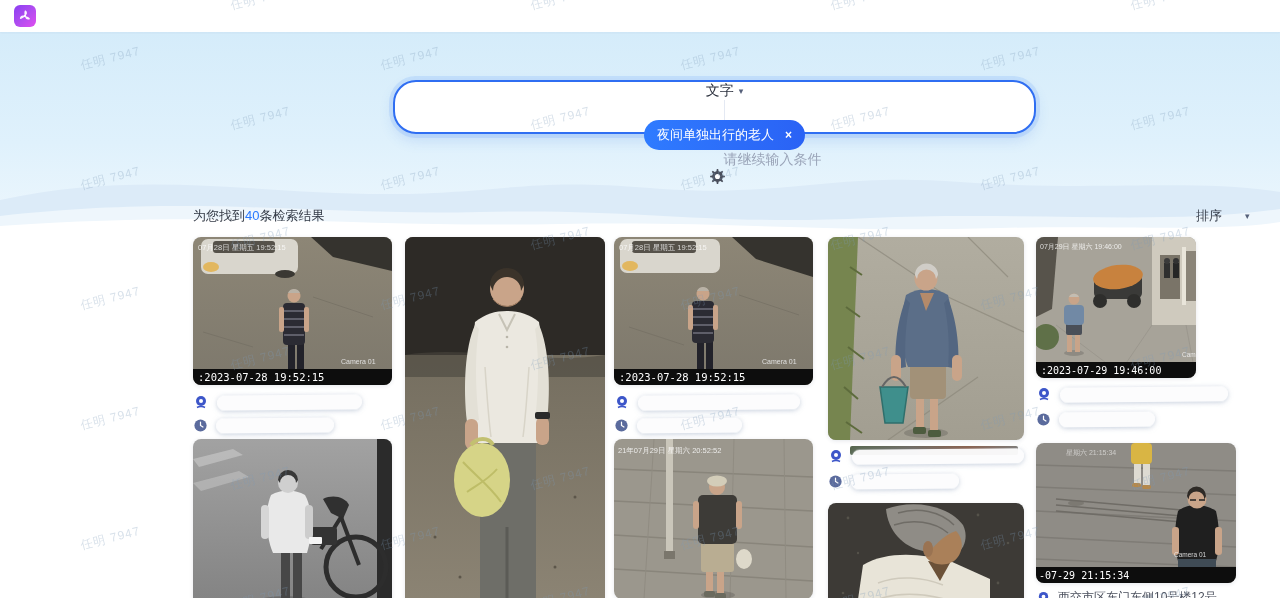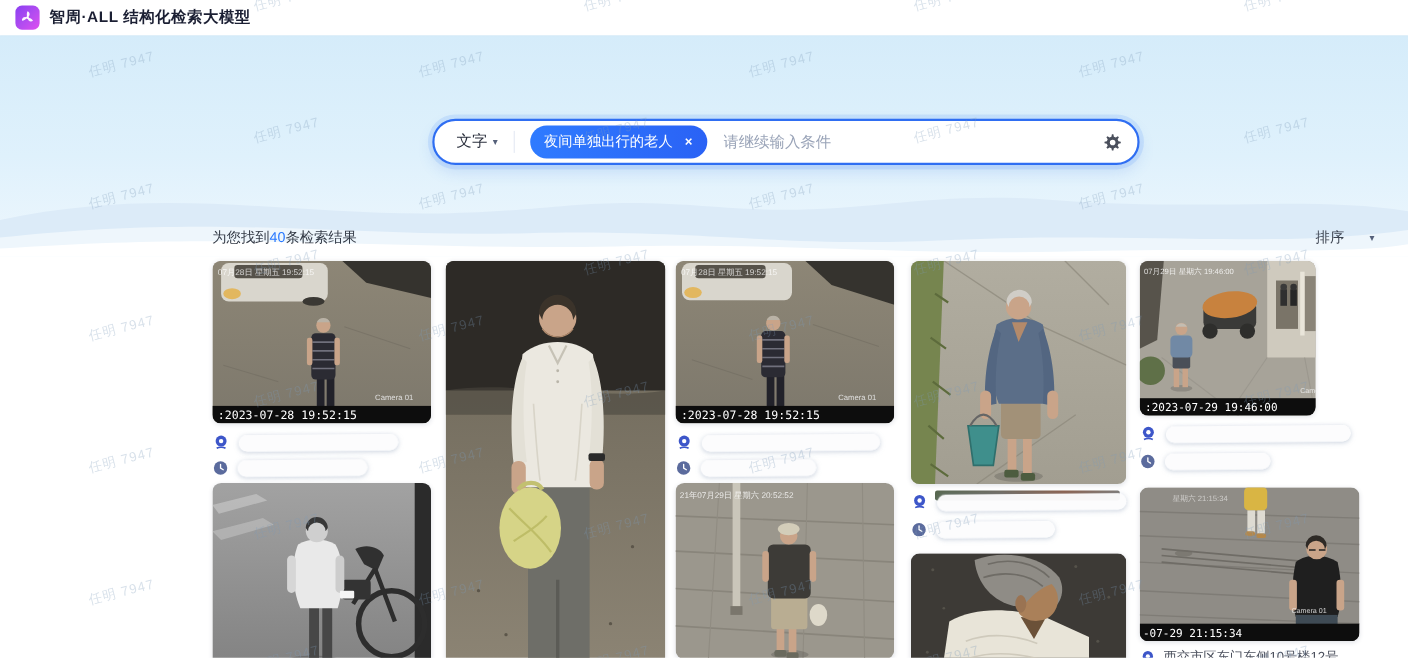--- a/index.html
+++ b/index.html
@@ -10,32 +10,32 @@
           display:flex;align-items:center;z-index:20;box-shadow:0 1px 2px rgba(30,60,120,.05);}
   .logo{width:22px;height:22px;border-radius:6px;margin-left:14px;flex:0 0 auto;
         background:linear-gradient(135deg,#8a3ff2 0%,#b44df0 55%,#e04df0 100%);
         display:flex;align-items:center;justify-content:center;}
   .app-title{margin-left:9px;font-size:14px;font-weight:bold;color:#1b1f33;letter-spacing:.5px;}
   
   .sky{position:absolute;top:32px;left:0;width:1280px;height:200px;z-index:1;
        background:linear-gradient(180deg,#d5ecfa 0%,#dff1fc 55%,#eef7fd 100%);}
   .sky svg{position:absolute;bottom:-1px;left:0;}
   
-  .searchbar{position:absolute;top:108px;left:393px;width:643px;height:42px;z-index:30;
+  .searchbar{position:absolute;top:80px;left:393px;width:643px;height:54px;z-index:30;
              background:#ffffff;border:2px solid #2f6ef2;border-radius:23px;
              box-shadow:0 0 0 4px rgba(90,150,255,.16),0 6px 14px rgba(60,120,230,.18);
-             display:flex;align-items:center;box-sizing:border-box;padding-left:20px;}
+             display:flex;align-items:center;box-sizing:border-box;padding-left:20px;flex-direction:column;}
   .mode{display:flex;align-items:center;gap:5px;font-size:14px;color:#2a2f3c;cursor:pointer;flex:0 0 auto;}
   .mode .caret{font-size:9px;color:#55607a;}
   .sdivider{width:1px;height:20px;background:#e4e9f3;margin:0 14px 0 14px;flex:0 0 auto;}
   .tag{display:flex;align-items:center;gap:11px;background:linear-gradient(90deg,#2f7bff,#2a62f5);
        color:#fff;font-size:13px;border-radius:15px;padding:6px 13px;flex:0 0 auto;}
   .tag .tclose{font-size:12px;font-weight:bold;cursor:pointer;}
   .sinput{flex:1 1 auto;border:none;outline:none;font-size:14px;color:#3b82f6;margin-left:13px;
-          background:transparent;font-family:"Liberation Sans",sans-serif;}
+          background:transparent;font-family:"Liberation Sans",sans-serif;text-align:right;}
   .sinput::placeholder{color:#9aa4b8;}
   .gear{flex:0 0 auto;margin-right:14px;cursor:pointer;display:flex;align-items:center;}
   .search-btn{flex:0 0 auto;height:38px;width:101px;margin-right:0px;border:none;cursor:pointer;
               border-radius:20px;color:#fff;font-size:17px;font-weight:bold;letter-spacing:6px;
               padding-left:6px;font-family:"Liberation Sans",sans-serif;
               background:linear-gradient(100deg,#8a2bf0 0%,#2f6bff 55%,#00b2ff 100%);
               box-shadow:0 2px 8px rgba(80,60,220,.35);}
   
   .results-line{position:absolute;top:207px;left:193px;font-size:13px;color:#333a46;z-index:10;}
   .results-line .count{color:#2979ff;}
@@ -68,21 +68,20 @@
   <div class="logo">
     <svg width="16" height="16" viewBox="0 0 22 22">
       <g fill="#ffffff" opacity="0.95">
         <path d="M11 3 C14.5 4.5 14.5 8.5 11 11 C9.8 8 9.9 5.2 11 3 Z"></path>
         <path d="M11 3 C14.5 4.5 14.5 8.5 11 11 C9.8 8 9.9 5.2 11 3 Z" transform="rotate(120 11 11)"></path>
         <path d="M11 3 C14.5 4.5 14.5 8.5 11 11 C9.8 8 9.9 5.2 11 3 Z" transform="rotate(240 11 11)"></path>
       </g>
       <circle cx="11" cy="11" r="1.6" fill="#ffffff"></circle>
     </svg>
   </div>
-  <div class="app-title">智周·ALL 结构化检索大模型</div>
 </div>
 
 <div class="sky">
   <svg width="1280" height="95" viewBox="0 0 1280 95" preserveAspectRatio="none">
     <path d="M0,62 C150,30 260,58 400,56 C510,54 530,40 650,50 C780,61 830,34 960,44 C1100,54 1190,40 1280,54 L1280,95 L0,95 Z" fill="#dcebf8"></path>
     <path d="M0,78 C200,56 310,78 480,74 C640,70 710,88 870,80 C1030,73 1160,88 1280,71 L1280,95 L0,95 Z" fill="#eef6fc"></path>
     <path d="M0,88 C230,72 360,90 560,86 C740,83 820,95 1000,90 C1120,87 1220,94 1280,84 L1280,95 L0,95 Z" fill="#ffffff"></path>
   </svg>
 </div>
 

